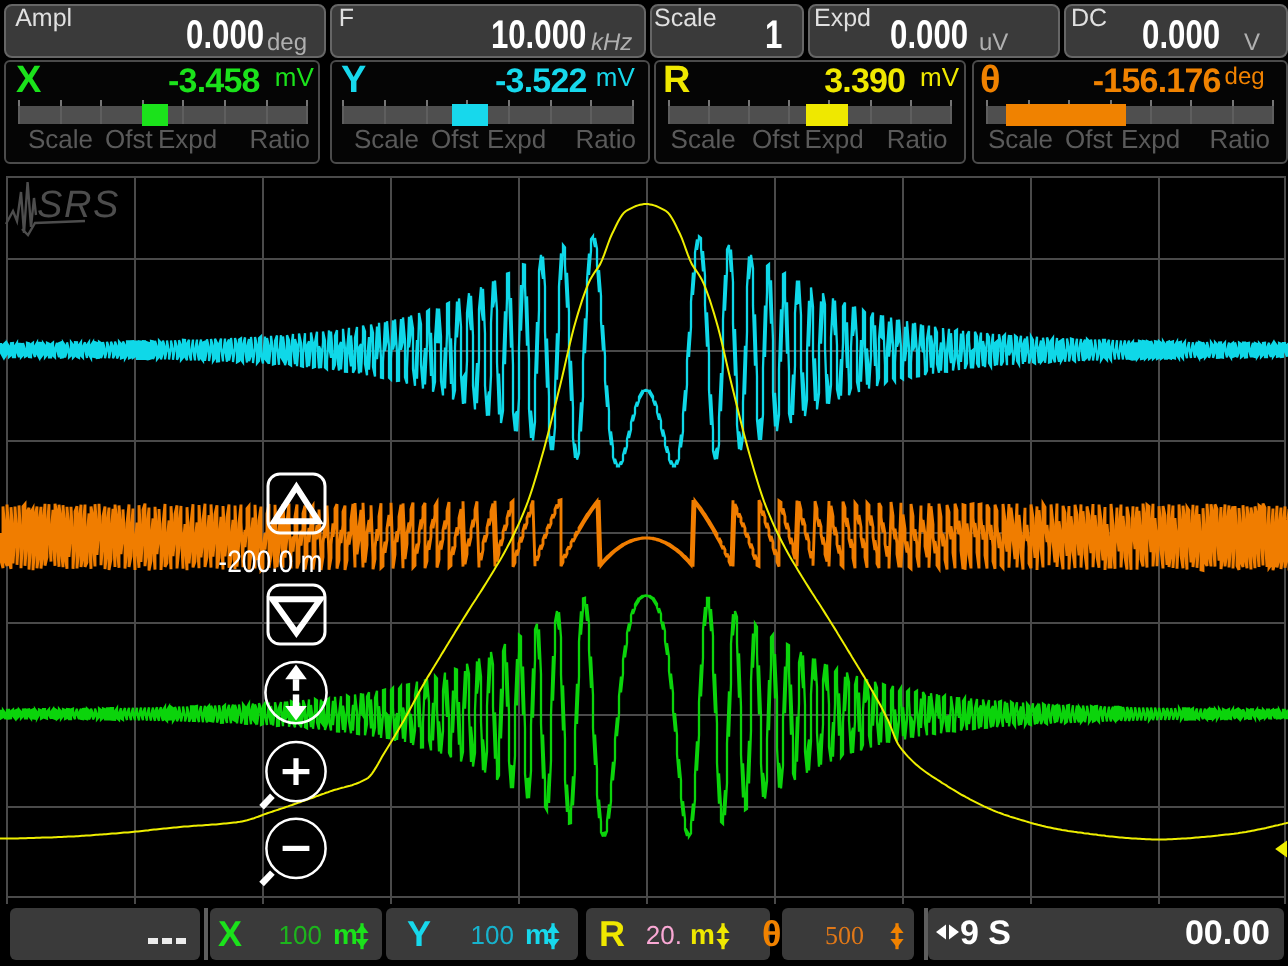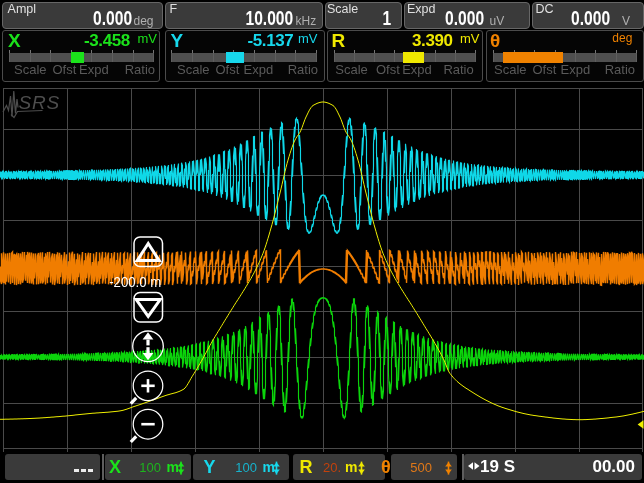--- a/index.html
+++ b/index.html
@@ -86,45 +86,46 @@
 <div class="box1" style="left:2px;width:159px;"></div>
 <div class="box1" style="left:164.5px;width:156.5px;"></div>
 <div class="box1" style="left:324.5px;width:75px;"></div>
 <div class="box1" style="left:403.5px;width:124px;"></div>
 <div class="box1" style="left:531.5px;width:110.5px;"></div>
 <span class="lab1" style="left:7.6px;">Ampl</span>
 <span class="val1" style="right:511.7px;">0.000</span>
 <span class="unit1" style="left:133.5px;">deg</span>
 <span class="lab1" style="left:169.4px;">F</span>
 <span class="val1" style="right:350.7px;">10.000</span>
-<span class="unit1" style="left:295.5px;">kHz</span>
+<span class="unit1" style="left:295.5px;font-style:italic;">kHz</span>
 <span class="lab1" style="left:327px;">Scale</span>
 <span class="val1" style="right:253px;">1</span>
 <span class="lab1" style="left:407px;">Expd</span>
 <span class="val1" style="right:159.5px;">0.000</span>
 <span class="unit1" style="left:489.5px;">uV</span>
 <span class="lab1" style="left:535.5px;">DC</span>
 <span class="val1" style="right:33.5px;">0.000</span>
 <span class="unit1" style="left:622px;">V</span>
 
 <div class="box2" style="left:2px;width:155.5px;"></div>
 <div class="box2" style="left:164.5px;width:158px;"></div>
 <div class="box2" style="left:327px;width:154px;"></div>
 <div class="box2" style="left:486.4px;width:156px;"></div>
 
 <span class="ltr2" style="left:8px;color:#1be21b;">X</span>
 <span class="val2" style="right:514.2px;color:#1be21b;">-3.458</span>
 <span class="unit2" style="left:137.4px;color:#1be21b;">mV</span>
 <span class="ltr2" style="left:170.5px;color:#17d8ec;">Y</span>
-<span class="val2" style="right:350.7px;color:#17d8ec;">-5.137</span>
+<span class="val2" style="right:350.7px;color:#17d8ec;">-3.522</span>
 <span class="unit2" style="left:297.9px;color:#17d8ec;">mV</span>
 <span class="ltr2" style="left:331.5px;color:#efe800;">R</span>
 <span class="val2" style="right:191.39999999999998px;color:#efe800;">3.390</span>
 <span class="unit2" style="left:460px;color:#efe800;">mV</span>
 <span class="ltr2" style="left:490px;color:#f08200;">θ</span>
+<span class="val2" style="right:33.700000000000045px;color:#f08200;">-156.176</span>
 <span class="unit2" style="left:612.3px;color:#f08200;font-size:12px;">deg</span>
 
 <div style="position:absolute;left:9px;top:53px;width:144.5px;height:9px;background:#4f4f4f;"></div>
 <div style="position:absolute;left:8.9px;top:49.5px;width:1px;height:3.5px;background:#757575;"></div>
 <div style="position:absolute;left:8.9px;top:53px;width:1px;height:9px;background:#5e5e5e;"></div>
 <div style="position:absolute;left:29.5px;top:49.5px;width:1px;height:3.5px;background:#757575;"></div>
 <div style="position:absolute;left:29.5px;top:53px;width:1px;height:9px;background:#5e5e5e;"></div>
 <div style="position:absolute;left:50.1px;top:49.5px;width:1px;height:3.5px;background:#757575;"></div>
 <div style="position:absolute;left:50.1px;top:53px;width:1px;height:9px;background:#5e5e5e;"></div>
 <div style="position:absolute;left:70.7px;top:49.5px;width:1px;height:3.5px;background:#757575;"></div>
@@ -224,25 +225,25 @@
 <div class="abs" style="left:74px;top:468.6px;width:5.2px;height:3.2px;background:#ececec;"></div>
     <div class="abs" style="left:81px;top:468.6px;width:5.2px;height:3.2px;background:#ececec;"></div>
     <div class="abs" style="left:88px;top:468.6px;width:5.2px;height:3.2px;background:#ececec;"></div>
 <span class="bt" style="left:109px;top:456.5px;font-size:18px;font-weight:bold;color:#1be21b;">X</span>
 <span class="bt" style="right:483px;top:460px;font-size:13px;color:#1db41d;">100</span>
 <span class="bt" style="left:166.5px;top:459px;font-size:14px;font-weight:bold;color:#1be21b;">m</span>
 <span class="bt" style="left:203.5px;top:456.5px;font-size:18px;font-weight:bold;color:#17d8ec;">Y</span>
 <span class="bt" style="right:387px;top:460px;font-size:13px;color:#17b2cc;">100</span>
 <span class="bt" style="left:262.5px;top:459px;font-size:14px;font-weight:bold;color:#17d8ec;">m</span>
 <span class="bt" style="left:299.5px;top:456.5px;font-size:18px;font-weight:bold;color:#efe800;">R</span>
-<span class="bt" style="right:303px;top:460px;font-size:13px;color:#c2410c;">20.</span>
+<span class="bt" style="right:303px;top:460px;font-size:13px;color:#f9a8d4;">20.</span>
 <span class="bt" style="left:345px;top:459px;font-size:14px;font-weight:bold;color:#efe800;">m</span>
 <span class="bt" style="left:381px;top:456.5px;font-size:18px;font-weight:bold;color:#f08200;">θ</span>
-<span class="bt" style="right:212px;top:460px;font-size:13px;color:#e07818;">500</span>
-<span class="bt" style="left:480px;top:457px;font-size:17px;font-weight:bold;color:#fff;">19 S</span>
+<span class="bt" style="right:212px;top:460px;font-size:13px;color:#e07818;font-family:Liberation Serif, serif;">500</span>
+<span class="bt" style="left:480px;top:457px;font-size:17px;font-weight:bold;color:#fff;">9 S</span>
 <span class="bt" style="right:9px;top:457px;font-size:17px;font-weight:bold;color:#fff;">00.00</span>
 
 <svg class="abs" style="left:0;top:452px;" width="644" height="31" viewBox="0 452 644 31">
 
   <g fill="#1be21b" stroke="none">
     <rect x="180.2" y="461.6" width="1.6" height="13"></rect>
     <path d="M 177.7 466.5 L 184.3 466.5 L 181 462.2 Z"></path>
     <path d="M 177.7 469.5 L 184.3 469.5 L 181 473.9 Z"></path>
   </g>
   <g fill="#17d8ec" stroke="none">

